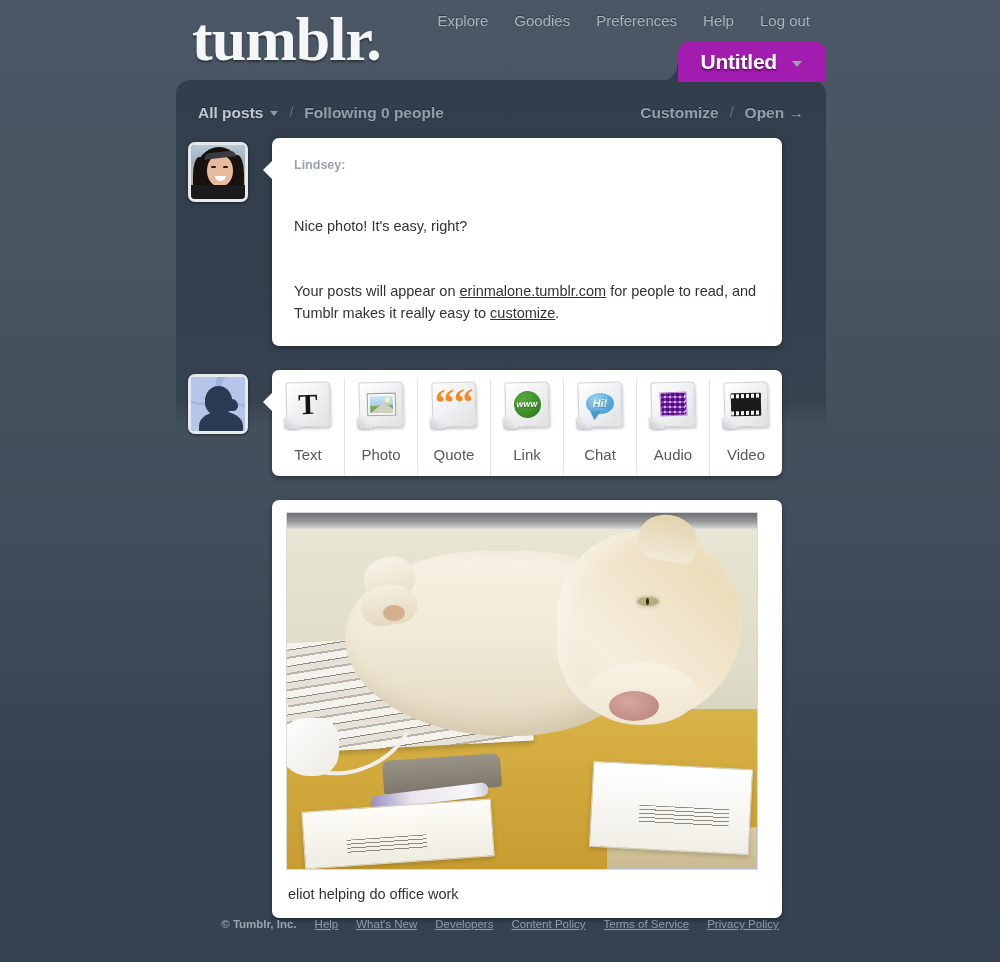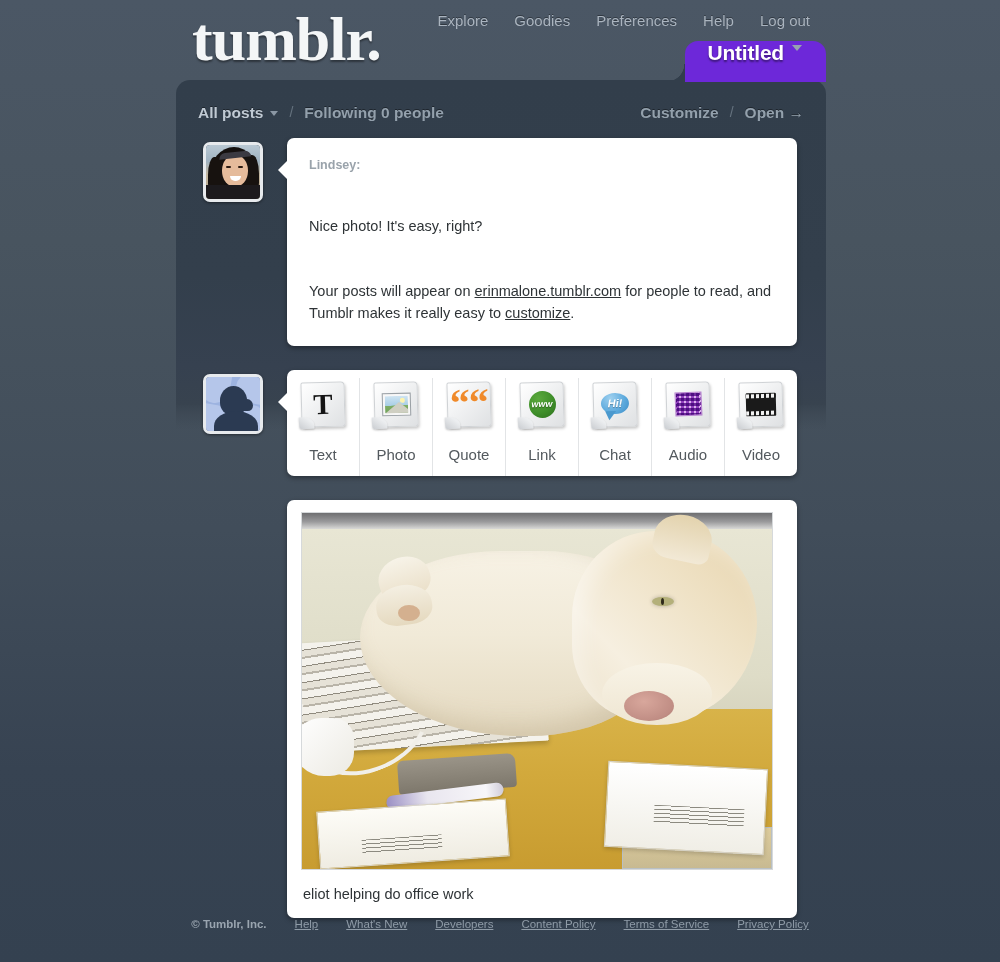--- a/index.html
+++ b/index.html
@@ -69,25 +69,25 @@
     text-shadow: 0 -1px 0 rgba(0,0,0,0.35);
   }
 
   
   #blog-tab {
     position: absolute;
     right: 174px;
     top: 41px;
     height: 41px;
     padding: 0 24px 0 22px;
-    background: #6d28d9;
+    background: #a21caf;
     border-radius: 13px 13px 0 0;
     display: flex;
-    align-items: flex-start;
-    gap: 8px;
+    align-items: center;
+    gap: 15px;
     z-index: 5;
   }
   #blog-tab .tab-title {
     color: #ffffff;
     font-size: 21px;
     font-weight: bold;
     text-shadow: 0 2px 2px rgba(0,0,0,0.45);
     letter-spacing: -0.2px;
   }
   #blog-tab .caret {
@@ -143,21 +143,21 @@
     border-right: 4px solid transparent;
     border-top: 5px solid #8b97a4;
     margin-left: 7px;
     margin-bottom: 2px;
   }
   #subnav .dim { color: #93a0ac; }
 
   
   #content {
     position: absolute;
-    left: 175px;
+    left: 160px;
     top: 138px;
     width: 650px;
     z-index: 3;
   }
 
   .row { position: relative; margin-bottom: 24px; }
 
   .avatar {
     position: absolute;
     left: 28px;
@@ -595,21 +595,21 @@
 
   
   #footer {
     position: absolute;
     left: 0;
     top: 918px;
     width: 1000px;
     display: flex;
     justify-content: center;
     align-items: center;
-    gap: 28px;
+    gap: 18px;
     z-index: 3;
   }
   #footer .copy {
     color: #9aa5b0;
     font-size: 11.5px;
     font-weight: bold;
   }
   #footer a {
     color: #8f9ba7;
     font-size: 11.5px;

